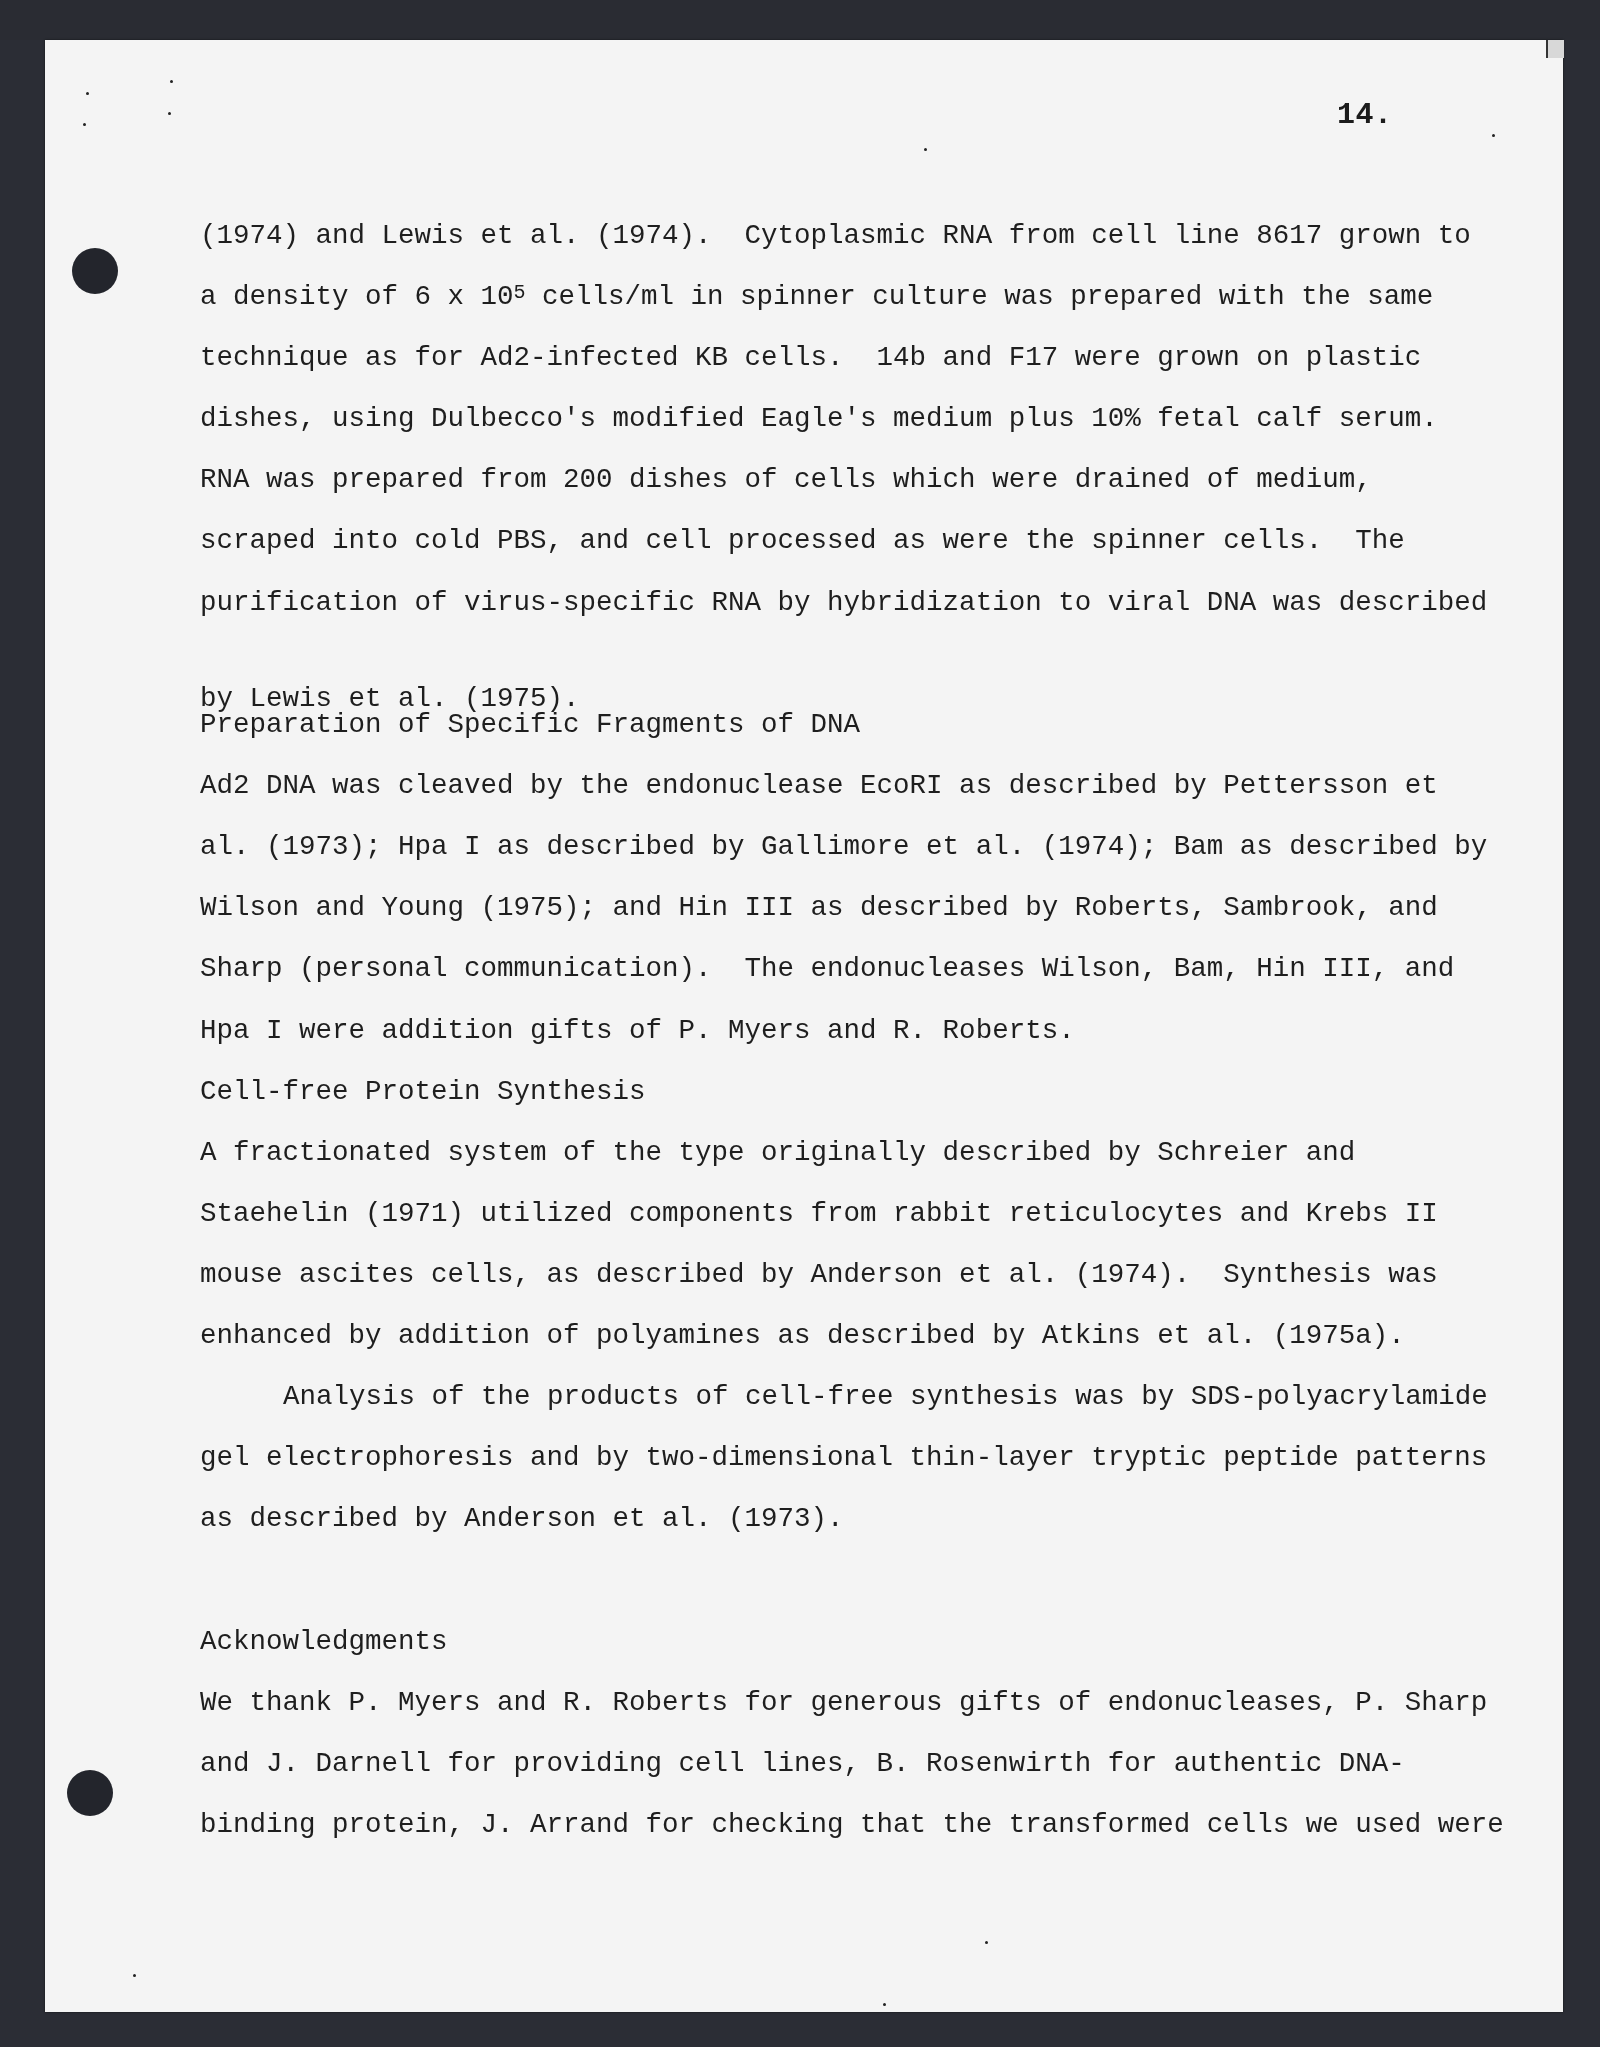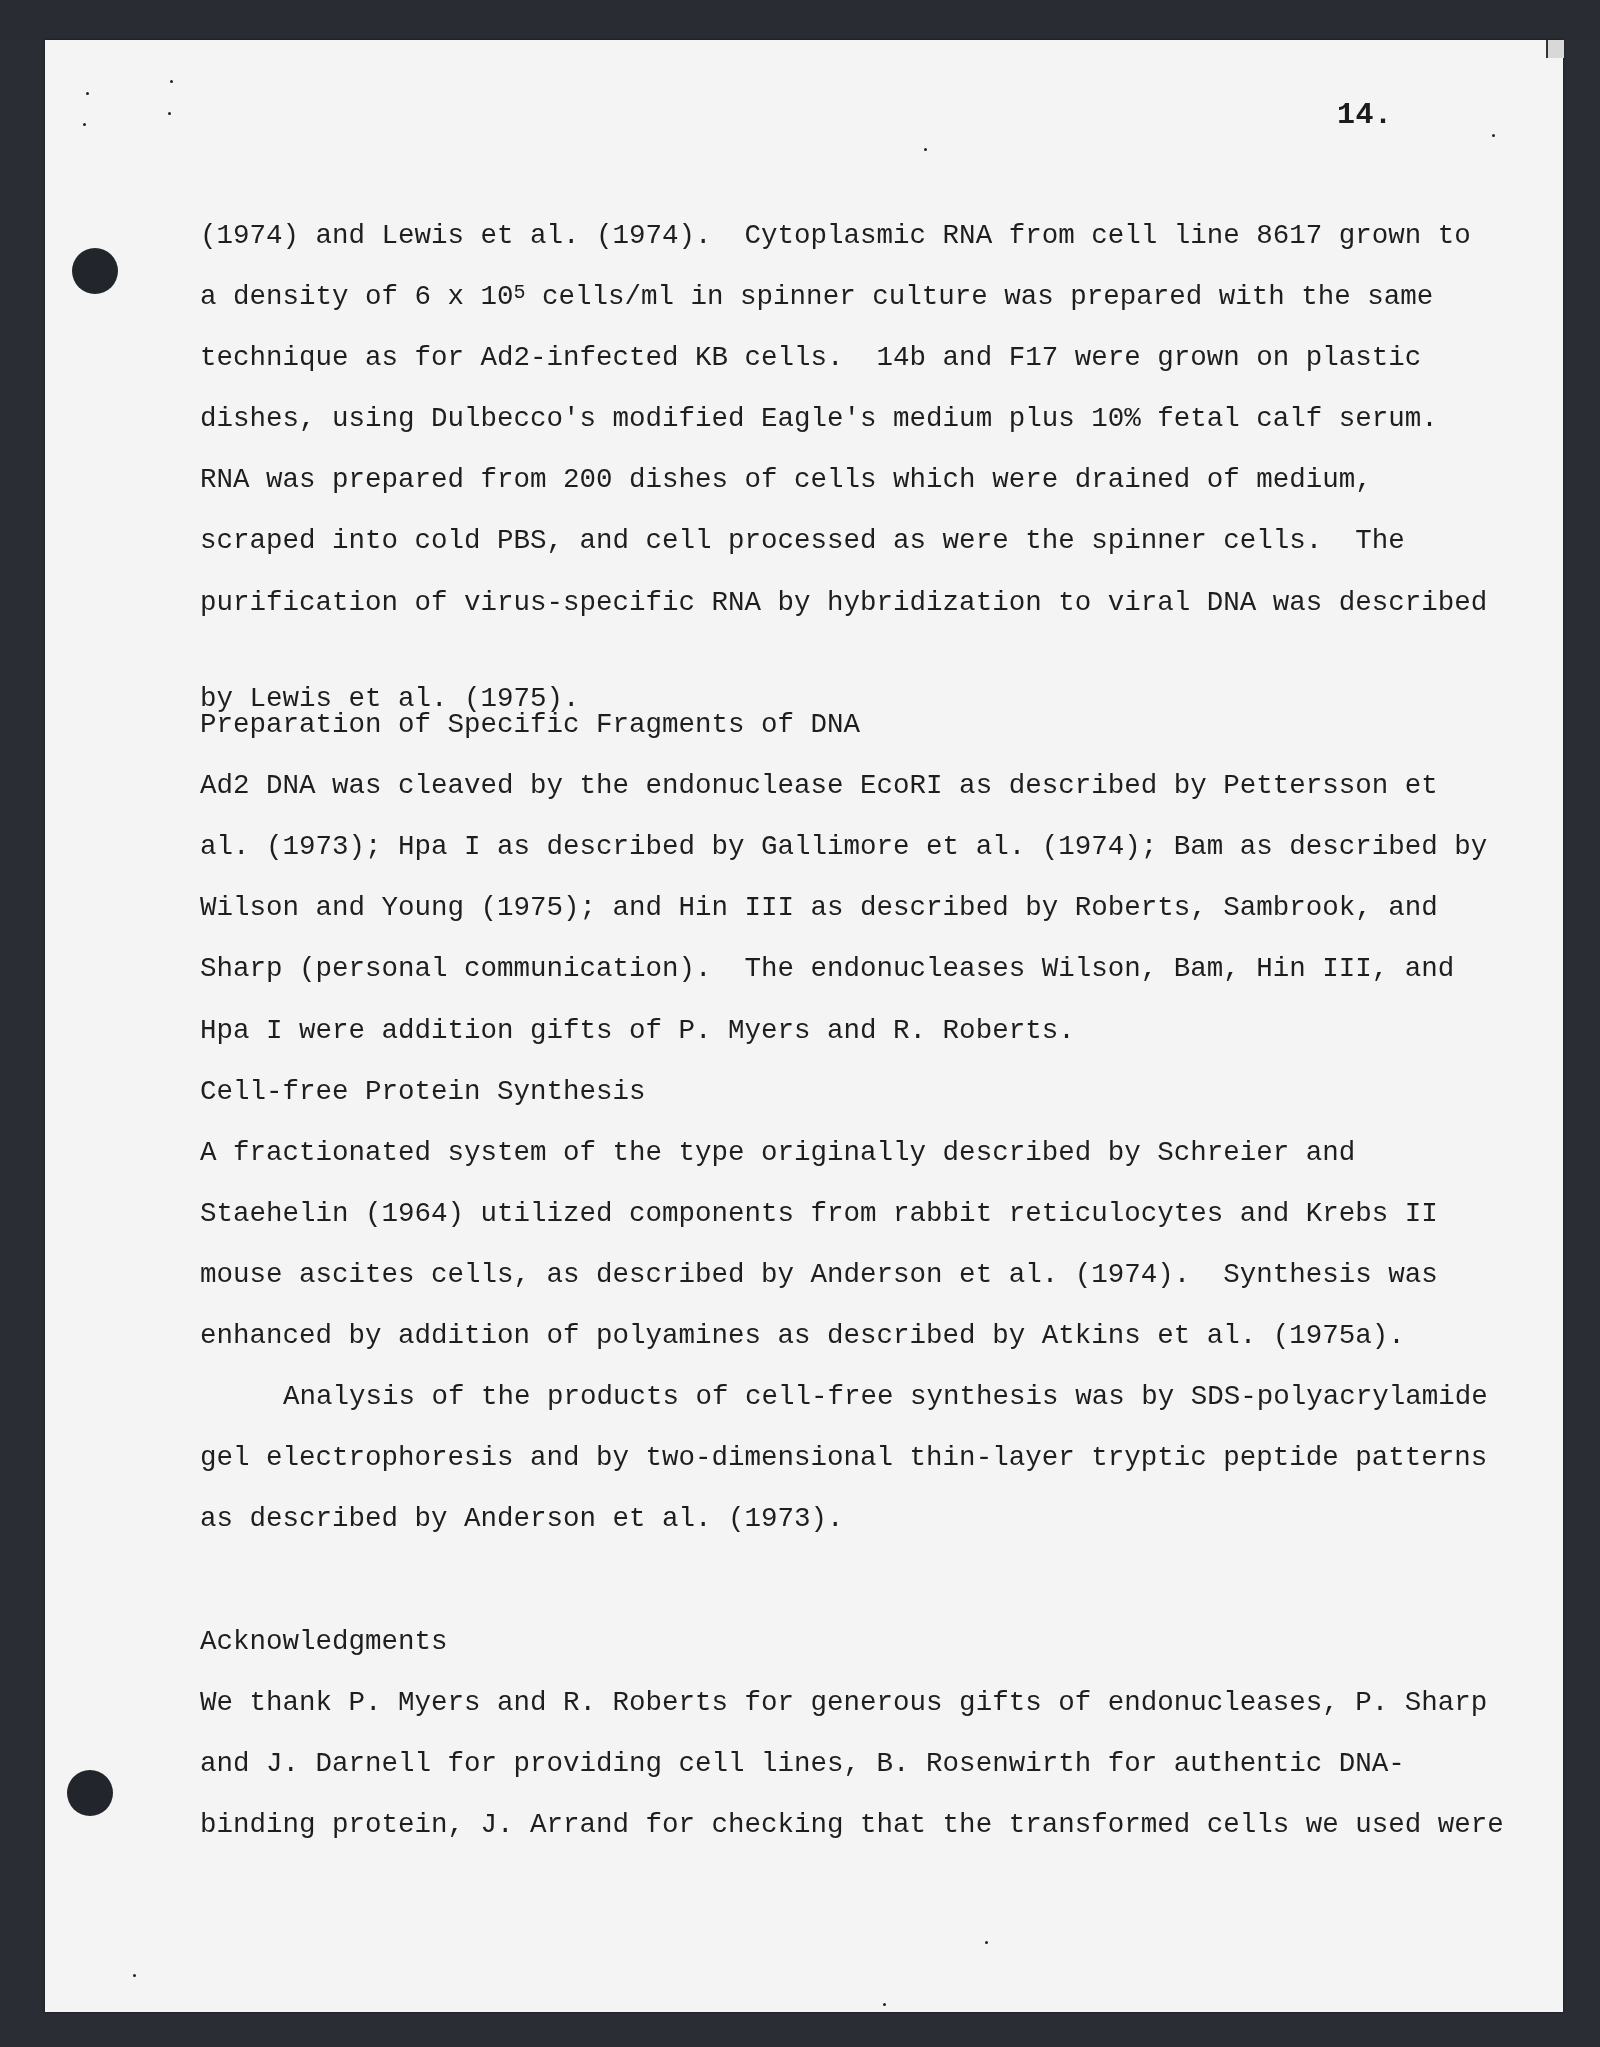--- a/index.html
+++ b/index.html
@@ -75,21 +75,21 @@
     <div class="line" style="top: 589px;">purification of virus-specific RNA by hybridization to viral DNA was described</div>
     <div class="line" style="top: 665px; margin-top: 20px;">by Lewis et al. (1975).</div>
     <div class="line" style="top: 711px;">Preparation of Specific Fragments of DNA</div>
     <div class="line" style="top: 772px;">Ad2 DNA was cleaved by the endonuclease EcoRI as described by Pettersson et</div>
     <div class="line" style="top: 833px;">al. (1973); Hpa I as described by Gallimore et al. (1974); Bam as described by</div>
     <div class="line" style="top: 894px;">Wilson and Young (1975); and Hin III as described by Roberts, Sambrook, and</div>
     <div class="line" style="top: 955px;">Sharp (personal communication).  The endonucleases Wilson, Bam, Hin III, and</div>
     <div class="line" style="top: 1017px;">Hpa I were addition gifts of P. Myers and R. Roberts.</div>
     <div class="line" style="top: 1078px;">Cell-free Protein Synthesis</div>
     <div class="line" style="top: 1139px;">A fractionated system of the type originally described by Schreier and</div>
-    <div class="line" style="top: 1200px;">Staehelin (1964) utilized components from rabbit reticulocytes and Krebs II</div>
+    <div class="line" style="top: 1200px;">Staehelin (1971) utilized components from rabbit reticulocytes and Krebs II</div>
     <div class="line" style="top: 1261px;">mouse ascites cells, as described by Anderson et al. (1974).  Synthesis was</div>
     <div class="line" style="top: 1322px;">enhanced by addition of polyamines as described by Atkins et al. (1975a).</div>
     <div class="line indent" style="top: 1383px;">Analysis of the products of cell-free synthesis was by SDS-polyacrylamide</div>
     <div class="line" style="top: 1444px; font-family: Liberation Mono, monospace;">gel electrophoresis and by two-dimensional thin-layer tryptic peptide patterns</div>
     <div class="line" style="top: 1505px;">as described by Anderson et al. (1973).</div>
     <div class="line" style="top: 1628px;">Acknowledgments</div>
     <div class="line" style="top: 1689px;">We thank P. Myers and R. Roberts for generous gifts of endonucleases, P. Sharp</div>
     <div class="line" style="top: 1750px;">and J. Darnell for providing cell lines, B. Rosenwirth for authentic DNA-</div>
     <div class="line" style="top: 1811px;">binding protein, J. Arrand for checking that the transformed cells we used were</div>
   </div>

